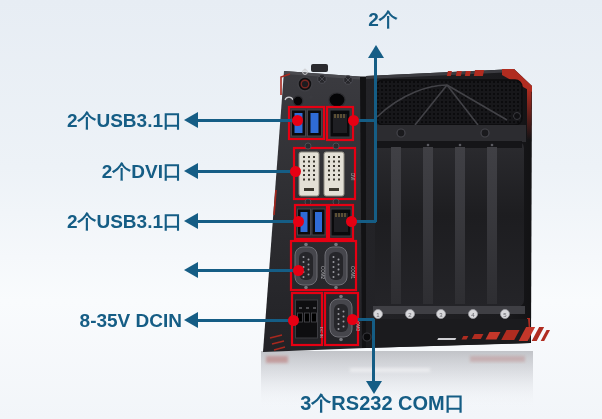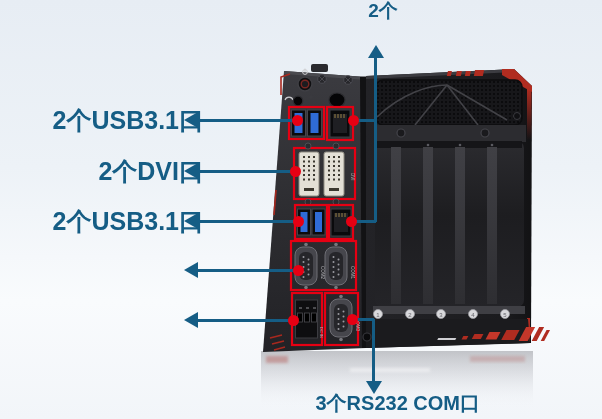--- a/index.html
+++ b/index.html
@@ -9,23 +9,23 @@
     background:linear-gradient(180deg,#e7edf4 0%,#edf2f7 40%,#f9fbfd 72%,#f2f5f9 100%);
     position:relative;
   }
   .scene{position:relative;width:602px;height:419px;}
   .device-svg{position:absolute;left:0;top:0;z-index:1;}
   .ann{position:absolute;z-index:2;}
   .ann-label{
     color:#155d85;font-weight:600;white-space:nowrap;
     -webkit-user-select:none;user-select:none;
   }
-  .left-label{font-size:25px;line-height:23px;text-align:right;right:398px;}
-  .top-label{font-size:19px;line-height:21px;text-align:center;left:288px;top:0;width:190px;}
-  .bottom-label{font-size:20px;line-height:24px;text-align:right;left:285px;top:391px;width:195px;}
+  .left-label{font-size:19px;line-height:23px;text-align:right;right:420px;}
+  .top-label{font-size:19px;line-height:21px;text-align:center;left:288px;top:9px;width:190px;}
+  .bottom-label{font-size:20px;line-height:24px;text-align:center;left:285px;top:391px;width:195px;}
   .hline{position:absolute;height:2.5px;background:#155d85;z-index:2;}
   .vline{position:absolute;width:2.5px;background:#155d85;z-index:2;}
   .arrow-left{position:absolute;width:0;height:0;z-index:2;
     border-top:8px solid transparent;border-bottom:8px solid transparent;
     border-right:14px solid #155d85;}
   .arrow-up{position:absolute;width:0;height:0;z-index:2;
     border-left:8px solid transparent;border-right:8px solid transparent;
     border-bottom:13px solid #155d85;}
   .arrow-down{position:absolute;width:0;height:0;z-index:2;
     border-left:8px solid transparent;border-right:8px solid transparent;
@@ -389,20 +389,21 @@
   <div class="arrow-left" style="left:184px;top:163px;"></div>
   <div class="hline" style="left:197px;top:170px;width:98px;"></div>
 
   <div class="ann ann-label left-label" style="top:210px;">2个USB3.1口</div>
   <div class="arrow-left" style="left:184px;top:213px;"></div>
   <div class="hline" style="left:197px;top:220px;width:101px;"></div>
 
   <div class="arrow-left" style="left:184px;top:262px;"></div>
   <div class="hline" style="left:197px;top:269px;width:101px;"></div>
 
+  <div class="ann ann-label left-label" style="top:309px;">8-35V DCIN</div>
   <div class="arrow-left" style="left:184px;top:312px;"></div>
   <div class="hline" style="left:197px;top:319px;width:96px;"></div>
 
   <div class="hline" style="left:356px;top:318px;width:18px;"></div>
   <div class="vline" style="left:372px;top:319px;height:62px;"></div>
   <div class="arrow-down" style="left:366px;top:381px;"></div>
   <div class="ann ann-label bottom-label">3个RS232 COM口</div>
 
   <div class="dot" style="left:291.5px;top:114.5px;"></div>
   <div class="dot" style="left:347.5px;top:114.5px;"></div>

